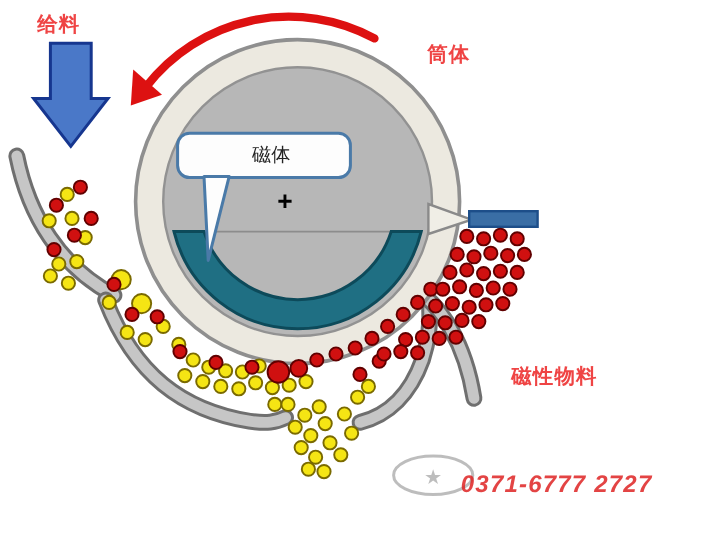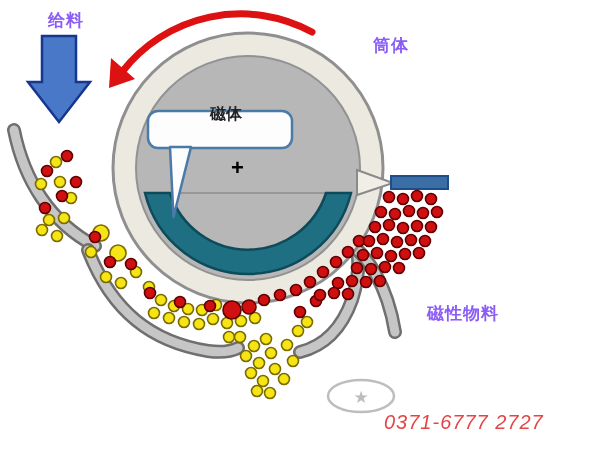--- a/index.html
+++ b/index.html
@@ -2,32 +2,32 @@
 <html><head>
 <meta charset="utf-8">
 <style>
   html,body{margin:0;padding:0;background:#ffffff;}
   .canvas{
     position:relative;width:600px;height:450px;background:#ffffff;
     overflow:hidden;font-family:"Liberation Sans",sans-serif;
   }
   .canvas svg{position:absolute;left:0;top:0;}
   .lbl{
-    position:absolute;font-weight:700;font-size:17px;color:#8b5cf6;
-    letter-spacing:1px;white-space:nowrap;margin-left:17px;
+    position:absolute;font-weight:700;font-size:17px;color:#ef4444;
+    letter-spacing:1px;white-space:nowrap;
   }
   .lbl-callout{
-    position:absolute;left:150px;top:96px;width:152px;height:36px;
-    line-height:36px;text-align:center;font-weight:700;font-size:16px;color:#222;
+    position:absolute;left:150px;top:112px;width:152px;height:36px;
+    line-height:36px;text-align:center;font-weight:400;font-size:16px;color:#222;
   }
   .plus-mark{
     position:absolute;left:231px;top:155px;font-weight:700;font-size:22px;color:#000;
   }
   .phone{
-    position:absolute;left:384px;top:411px;font-weight:400;font-size:20px;
+    position:absolute;left:384px;top:393px;font-weight:700;font-size:20px;
     color:rgba(222,35,35,0.85);letter-spacing:1px;font-style:italic;white-space:nowrap;
   }
 </style>
 </head>
 <body>
 
 <div class="canvas">
 
   <svg width="600" height="450" viewBox="0 0 600 450">
 
@@ -180,15 +180,15 @@
     <g opacity="0.75">
       <ellipse cx="361" cy="396" rx="33" ry="16" fill="none" stroke-width="2.5" stroke="#a8a8a8"></ellipse>
       <text x="361" y="403" text-anchor="middle" font-size="17" fill="#a8a8a8">★</text>
     </g>
   </svg>
 
   <div class="lbl" style="left:31px;top:9px">给料</div>
   <div class="lbl" style="left:356px;top:34px">筒体</div>
   <div class="lbl-callout">磁体</div>
   <div class="plus-mark">+</div>
-  <div class="lbl" style="left:410px;top:302px">磁性物料</div>
+  <div class="lbl" style="left:426px;top:302px">磁性物料</div>
   <div class="phone">0371-6777 2727</div>
 </div>
 
 </body></html>

